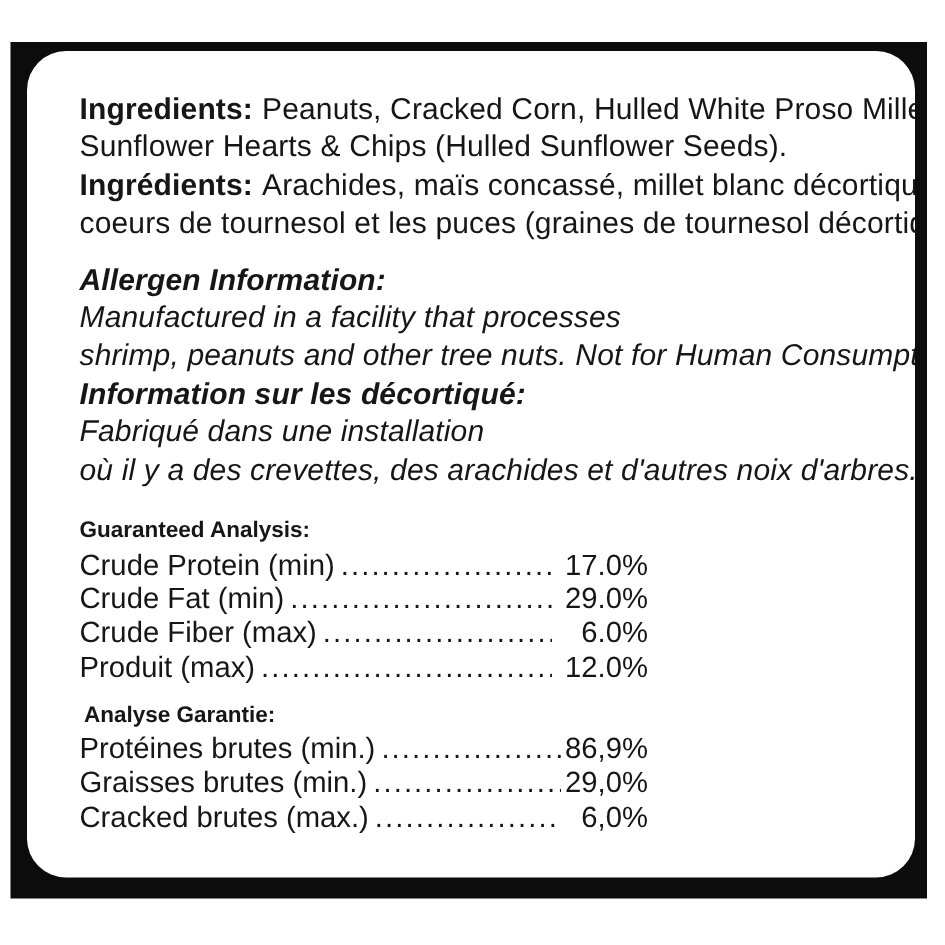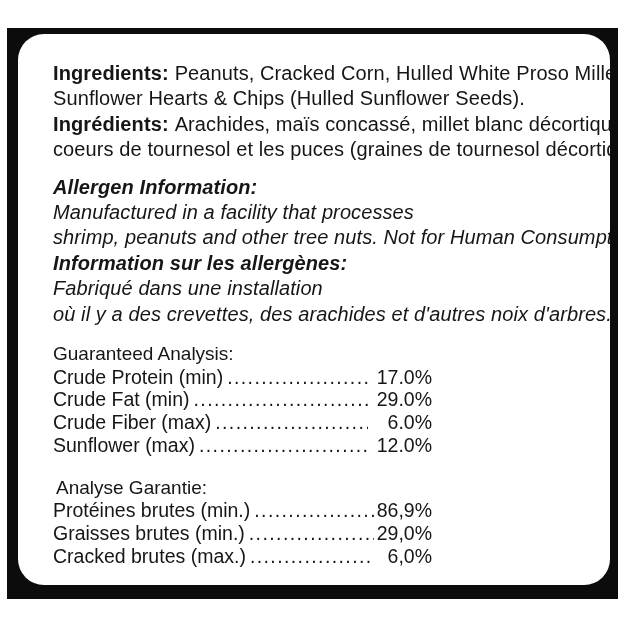--- a/index.html
+++ b/index.html
@@ -51,25 +51,25 @@
   .lead { font-weight: 700; }
   .lead-wide { margin-right: 6px; margin-top: 33px; }
   .lead-narrow { margin-right: 1px; }
   .allergen-block { margin-top: 12px; font-style: italic; }
   .analysis {
     width: 379px;
     font-size: 19.5px;
     line-height: 22.7px;
   }
   .analysis-en { margin-top: 16px; }
-  .analysis-fr { margin-top: 20px; }
+  .analysis-fr { margin-top: 9px; }
   .analysis-heading {
-    font-weight: 400;
+    font-weight: 700;
     margin: 0;
-    font-size: 19px;
+    font-size: 15px;
     line-height: 22.7px;
   }
   .analysis-fr .analysis-heading { padding-left: 3px; }
   .arow {
     display: flex;
     align-items: flex-start;
   }
   .arow .alabel { white-space: nowrap; }
   .dots {
     flex: 1 1 auto;
@@ -97,42 +97,42 @@
     <div class="frame-inner">
       <div class="content">
 
         <div class="ingredients-block">
           <p class="para"><b class="lead lead-wide">Ingredients:</b><span>Peanuts, Cracked Corn, Hulled White Proso Millet and</span><br><span>Sunflower Hearts &amp; Chips (Hulled Sunflower Seeds).</span></p>
           <p class="para"><b class="lead lead-wide">Ingrédients:</b><span>Arachides, maïs concassé, millet blanc décortiqué et</span><br><span>coeurs de tournesol et les puces (graines de tournesol décortiquées).</span></p>
         </div>
 
         <div class="allergen-block">
           <p class="para"><b class="lead lead-narrow">Allergen Information:</b> <span>Manufactured in a facility that processes</span><br><span>shrimp, peanuts and other tree nuts. Not for Human Consumption.</span></p>
-          <p class="para"><b class="lead lead-narrow">Information sur les allergènes:</b> <span>Fabriqué dans une installation</span><br><span>où il y a des crevettes, des arachides et d'autres noix d'arbres.</span><br></p>
+          <p class="para"><b class="lead lead-narrow">Information sur les décortiqué:</b> <span>Fabriqué dans une installation</span><br><span>où il y a des crevettes, des arachides et d'autres noix d'arbres.</span><br></p>
         </div>
 
         <div class="analysis analysis-en">
           <p class="analysis-heading">Guaranteed Analysis:</p>
           <div class="arow">
             <span class="alabel">Crude Protein (min)</span>
             <span class="dots"></span>
             <span class="avalue">17.0%</span>
           </div>
           <div class="arow">
             <span class="alabel">Crude Fat (min)</span>
             <span class="dots"></span>
             <span class="avalue">29.0%</span>
           </div>
           <div class="arow">
             <span class="alabel">Crude Fiber (max)</span>
             <span class="dots"></span>
             <span class="avalue">6.0%</span>
           </div>
           <div class="arow">
-            <span class="alabel">Sunflower (max)</span>
+            <span class="alabel">Produit (max)</span>
             <span class="dots"></span>
             <span class="avalue">12.0%</span>
           </div>
         </div>
 
         <div class="analysis analysis-fr">
           <p class="analysis-heading">Analyse Garantie:</p>
           <div class="arow">
             <span class="alabel">Protéines brutes (min.)</span>
             <span class="dots"></span>

